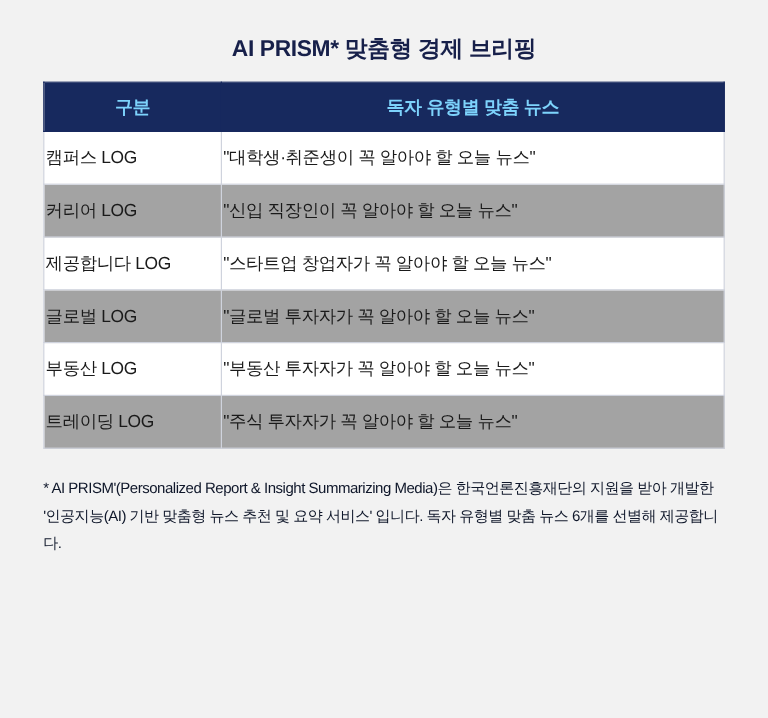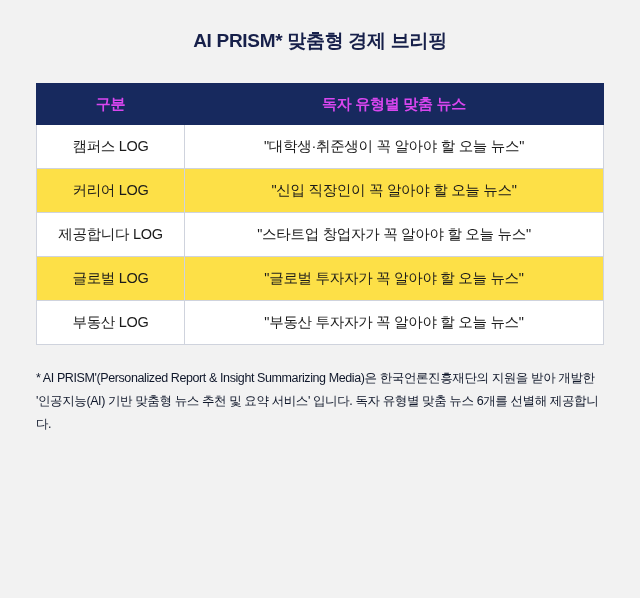--- a/index.html
+++ b/index.html
@@ -22,57 +22,56 @@
     background: #f2f2f2;
     position: relative;
   }
   .title {
     text-align: center;
     font-size: 19px;
     font-weight: bold;
     color: #17204a;
     letter-spacing: -0.3px;
     padding-top: 28px;
-    padding-bottom: 29px;
+    padding-bottom: 14px;
   }
   table.brief {
     width: 568px;
     border-collapse: collapse;
     table-layout: fixed;
     background: #ffffff;
   }
   table.brief th {
     background: #17295e;
-    color: #d946ef;
+    color: #7dd3fc;
     font-size: 15px;
     font-weight: bold;
     height: 38px;
     letter-spacing: -0.3px;
     border: 1px solid #17295e;
   }
   table.brief th.col-type {
     width: 145px;
   }
   table.brief td {
     font-size: 14.5px;
     height: 41px;
-    text-align: center;
     letter-spacing: -0.3px;
     border: 1px solid #cfd3dd;
     color: #1a1a1a;
   }
   table.brief td.cat {
     background: #ffffff;
     font-weight: normal;
   }
   table.brief td.news {
     background: #ffffff;
   }
   table.brief tr.alt td {
-    background: #fde047;
+    background: #a3a3a3;
   }
   .footnote {
     margin-top: 22px;
     font-size: 12.5px;
     line-height: 1.85;
     color: #0f172a;
     letter-spacing: -0.4px;
     text-align: left;
     width: 572px;
   }
@@ -105,18 +104,22 @@
         <td class="news">"스타트업 창업자가 꼭 알아야 할 오늘 뉴스"</td>
       </tr>
       <tr class="alt">
         <td class="cat">글로벌 LOG</td>
         <td class="news">"글로벌 투자자가 꼭 알아야 할 오늘 뉴스"</td>
       </tr>
       <tr>
         <td class="cat">부동산 LOG</td>
         <td class="news">"부동산 투자자가 꼭 알아야 할 오늘 뉴스"</td>
       </tr>
+      <tr class="alt">
+        <td class="cat">트레이딩 LOG</td>
+        <td class="news">"주식 투자자가 꼭 알아야 할 오늘 뉴스"</td>
+      </tr>
     </tbody>
   </table>
 
   <div class="footnote">* AI PRISM'(Personalized Report &amp; Insight Summarizing Media)은 한국언론진흥재단의 지원을 받아 개발한 '인공지능(AI) 기반 맞춤형 뉴스 추천 및 요약 서비스' 입니다. 독자 유형별 맞춤 뉴스 6개를 선별해 제공합니다.</div>
 
 </div>
 
 </body></html>

